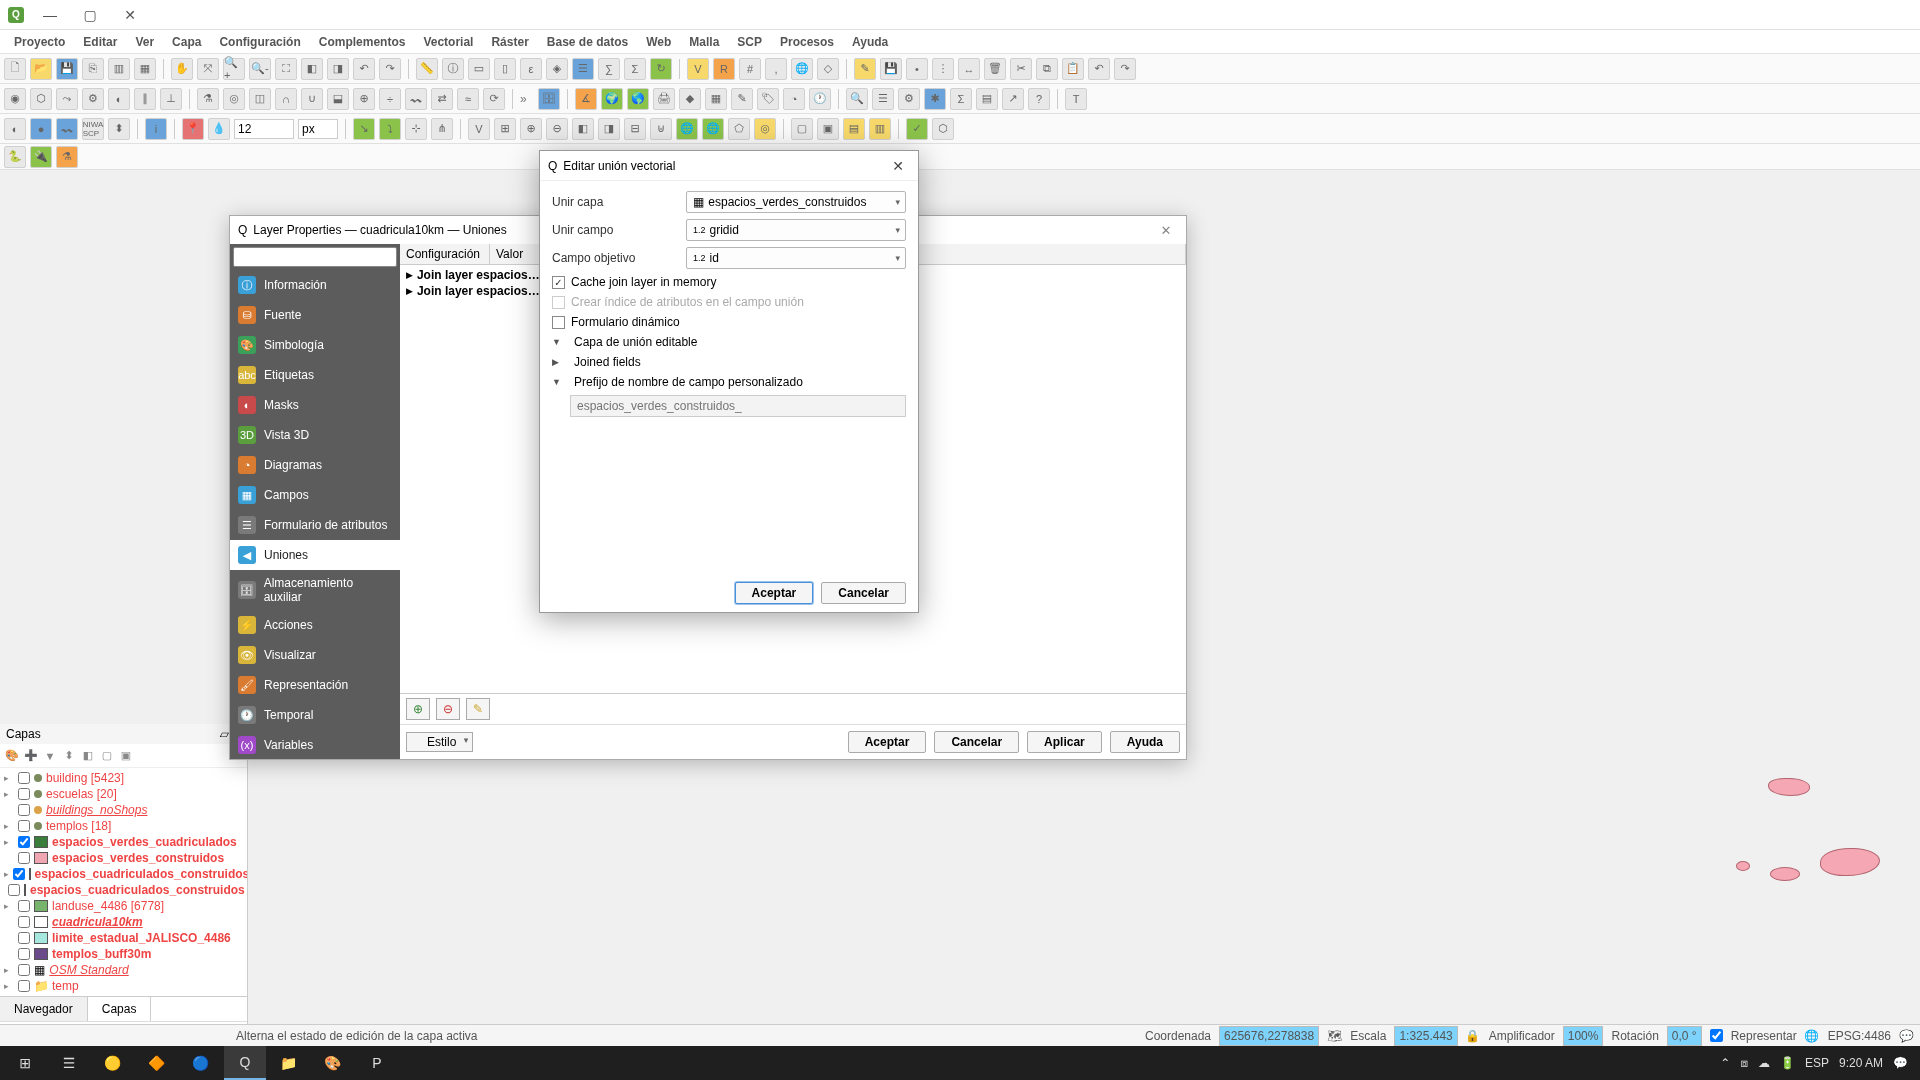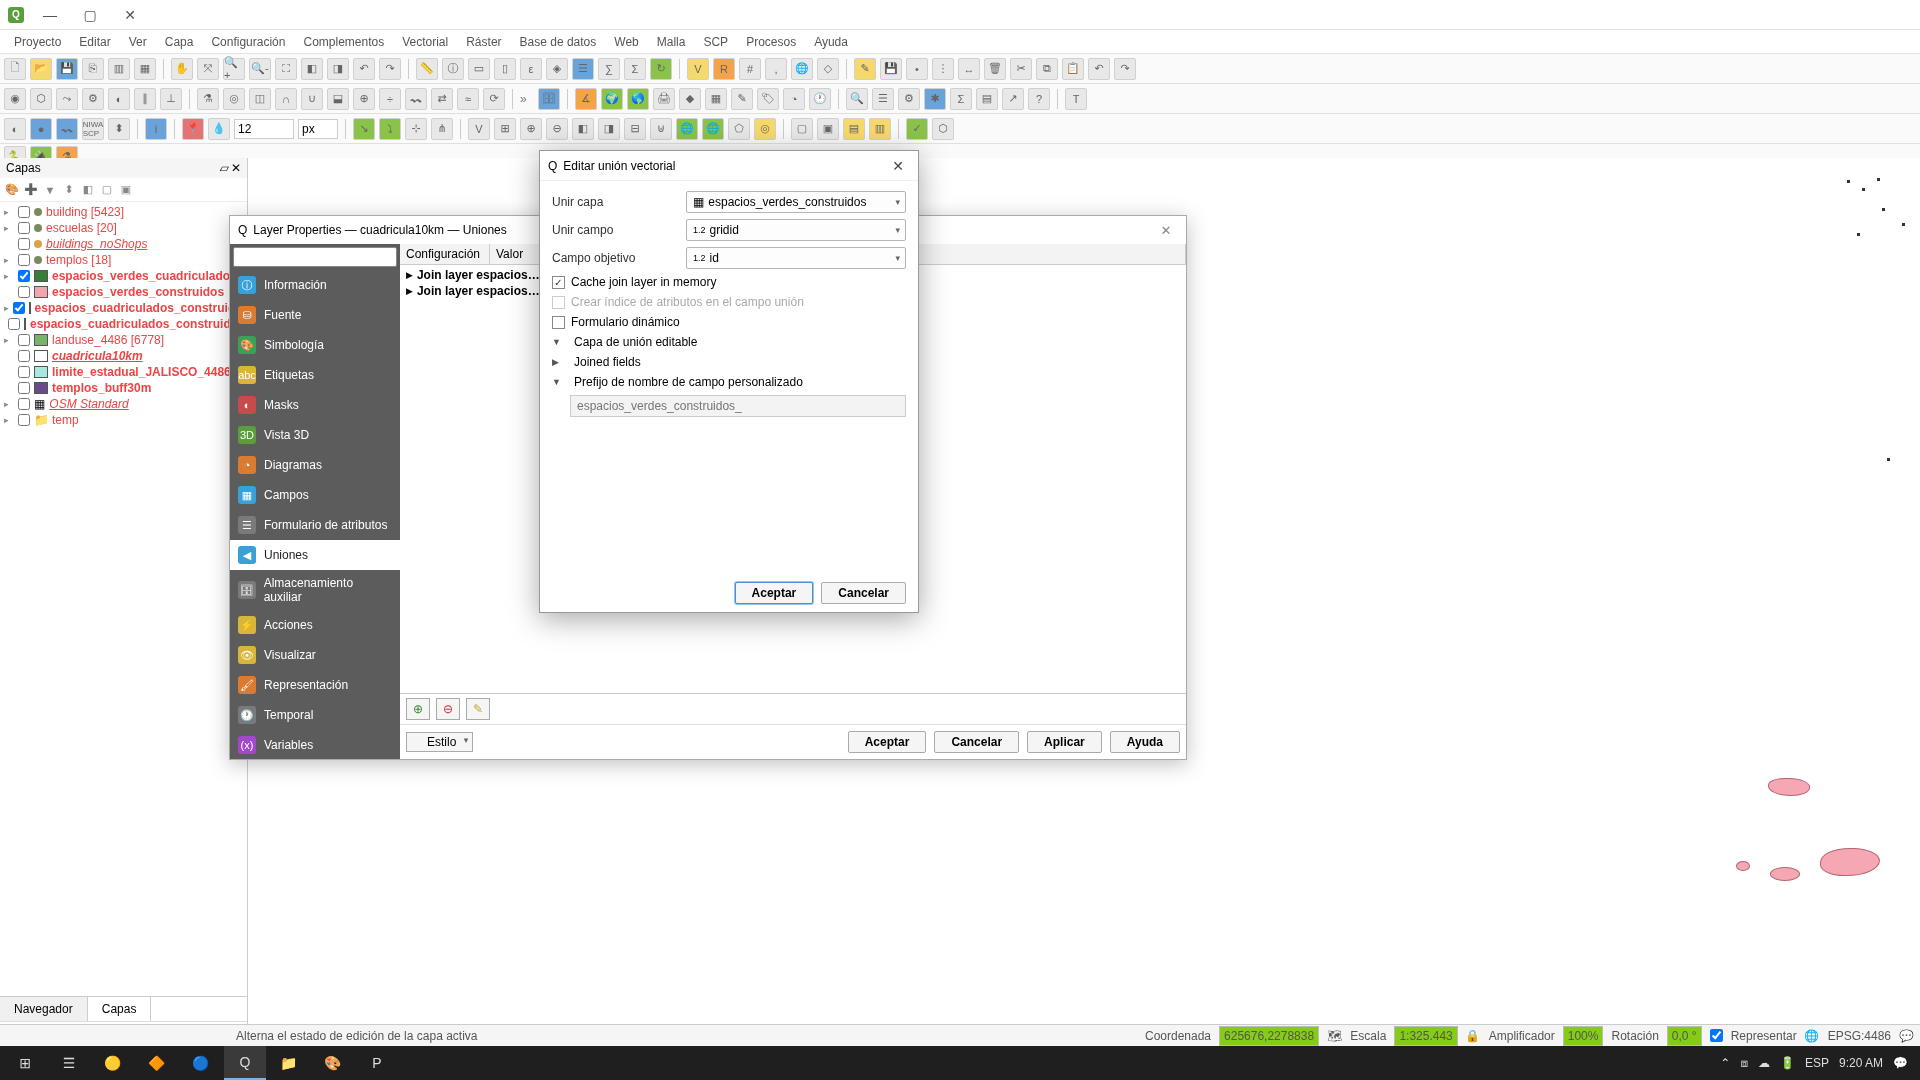--- a/index.html
+++ b/index.html
@@ -5,32 +5,32 @@
 * { box-sizing: border-box; margin: 0; padding: 0; font-family: "Segoe UI", Tahoma, sans-serif; font-size: 12px; }
 body { background: #f0f0f0; width: 1920px; height: 1080px; overflow: hidden; position: relative; }
 
 
 .titlebar { height: 30px; background: #fff; display: flex; align-items: center; padding: 0 8px; border-bottom: 1px solid #e0e0e0; }
 .titlebar .qicon { width: 16px; height: 16px; background: #5a9e3d; border-radius: 3px; margin-right: 6px; display:flex;align-items:center;justify-content:center;color:#fff;font-weight:bold;font-size:10px;}
 .titlebar .title { flex: 1; color: #444; }
 .titlebar .winbtn { width: 40px; height: 28px; display: flex; align-items: center; justify-content: center; color: #555; font-size: 14px; }
 
 
-.menubar { height: 24px; background: #fff; display: flex; align-items: center; padding: 0 6px; border-bottom: 1px solid #e4e4e4; gap: 2px; }
+.menubar { height: 24px; background: #fff; display: flex; align-items: center; padding: 0 6px; border-bottom: 1px solid #e4e4e4; gap: 2px; font-weight: bold; }
 .menubar .mitem { padding: 2px 8px; color: #555; }
 
 
 .toolbar-row { background: #fafafa; border-bottom: 1px solid #e0e0e0; display: flex; align-items: center; padding: 2px 4px; gap: 4px; flex-wrap: nowrap; height: 30px;}
 .ticon { width: 22px; height: 22px; background: #e8e8e8; border: 1px solid #d0d0d0; border-radius: 2px; display: flex; align-items: center; justify-content: center; font-size: 11px; color: #666; }
 .ticon.yellow{background:#f7d96b;} .ticon.blue{background:#6aa3d9;} .ticon.green{background:#8bc34a;} .ticon.red{background:#e57373;} .ticon.orange{background:#f5a34a;}
 .tsep { width: 1px; height: 20px; background: #ccc; margin: 0 3px; }
 .tinput { height:20px; border:1px solid #ccc; padding:0 3px; background:#fff;}
 
 
-.main { position: absolute; top: 158px; left: 0; right: 0; bottom: 34px; display: flex; }
+.main { position: absolute; top: 158px; left: 0; right: 0; bottom: 34px; display: flex; align-items: flex-end; }
 .leftpane { width: 248px; background: #fff; border-right: 1px solid #ccc; display:flex; flex-direction:column;}
 .panetitle { padding: 3px 6px; font-weight: normal; background: #f5f5f5; display:flex; align-items:center; justify-content:space-between;}
 .panetitle .pctrl{display:flex;gap:2px;}
 .panetoolbar{height:24px;display:flex;align-items:center;padding:2px 4px;gap:3px;border-bottom:1px solid #eee;}
 .pticon{width:16px;height:16px;display:flex;align-items:center;justify-content:center;color:#888;font-size:11px;}
 .layerlist { flex:1; padding: 2px 0; overflow:auto;}
 .layeritem { display: flex; align-items: center; padding: 1px 4px; gap: 4px; white-space:nowrap;}
 .layeritem .arrow{width:10px;color:#888;font-size:9px;}
 .layeritem input[type=checkbox]{width:12px;height:12px;}
 .layeritem .swatch{width:14px;height:12px;border:1px solid #555;}
@@ -86,21 +86,21 @@
 .ej-sect{display:flex;align-items:center;gap:6px;}
 .ej-sect .tri{width:10px;color:#555;font-size:9px;}
 .ej-subbox{margin-left:18px;border:1px solid #ddd;border-radius:3px;padding:6px 8px;display:flex;flex-direction:column;gap:6px;background:#fafafa;}
 .ej-input{margin-left:18px;}
 .ej-input input{width:100%;height:22px;border:1px solid #ccc;padding:0 6px;background:#f3f3f3;color:#999;}
 .ej-foot{padding:8px 12px;display:flex;justify-content:flex-end;gap:8px;border-top:0;}
 .ej-foot .accept{border:1px solid #4a90d9;box-shadow:0 0 0 1px #9cc3ec;}
 
 
 .statusbar{position:absolute;left:0;right:0;bottom:34px;height:22px;background:#f5f5f5;border-top:1px solid #ccc;display:flex;align-items:center;padding:0 6px;gap:8px;font-size:11px;color:#555;}
-.statusbar .sbox{border:1px solid #bbb;background:#84cc16;padding:2px 4px;text-align:center;}
+.statusbar .sbox{border:1px solid #bbb;background:#7dd3fc;padding:2px 4px;text-align:center;}
 .statusbar .spacer{flex:1;}
 
 
 .taskbar{position:absolute;left:0;right:0;bottom:0;height:34px;background:#1f1f1f;display:flex;align-items:center;padding:0 4px;gap:2px;}
 .tbtn{width:42px;height:34px;display:flex;align-items:center;justify-content:center;color:#ddd;font-size:14px;}
 .tbtn.active{background:#3a3a3a;border-bottom:2px solid #77b6e4;}
 .tray{margin-left:auto;display:flex;align-items:center;gap:10px;color:#ddd;padding:0 8px;font-size:11px;}
 
 
 .blob{position:absolute;background:#f5a8b3;border:1px solid #b36570;}

